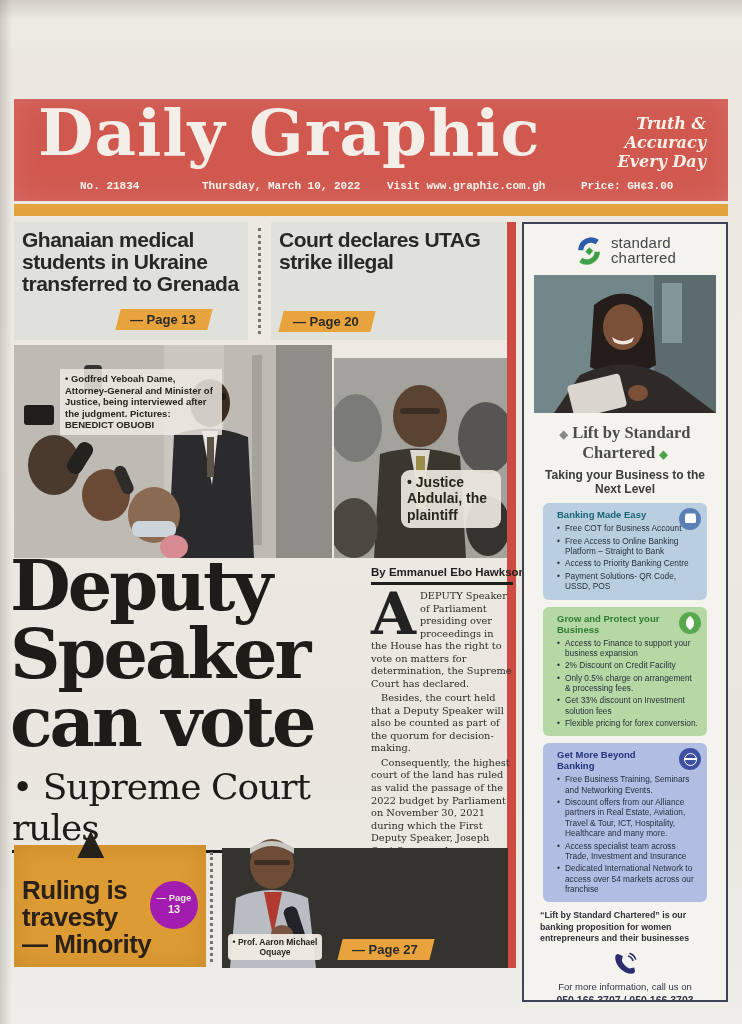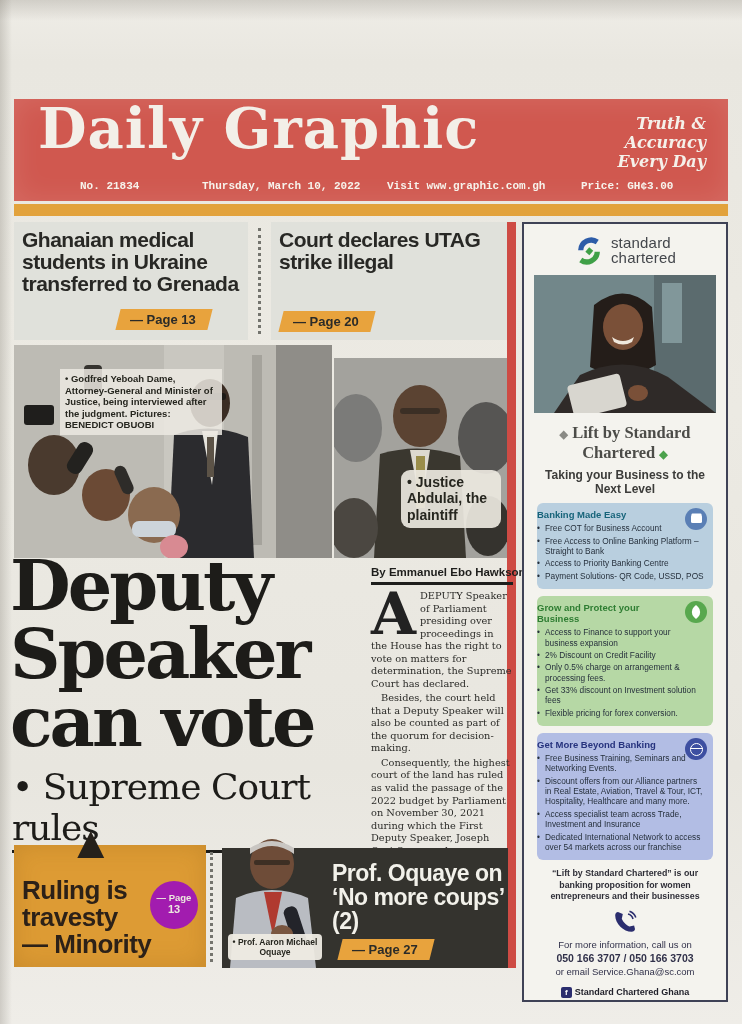--- a/index.html
+++ b/index.html
@@ -8,21 +8,21 @@
     font-family:"Liberation Sans",sans-serif;}
   #page::before{content:"";position:absolute;left:0;top:0;right:0;height:26px;
     background:linear-gradient(180deg,rgba(120,115,105,.25),rgba(0,0,0,0) 80%);pointer-events:none;}
   #page::after{content:"";position:absolute;left:0;top:0;bottom:0;width:12px;
     background:linear-gradient(90deg,rgba(110,105,95,.25),rgba(0,0,0,0));pointer-events:none;}
 
   
   .masthead{position:absolute;left:14px;top:99px;width:714px;height:102px;background:#d0584f;
     box-shadow:inset 0 0 30px rgba(255,255,255,.12);}
   .mast-title{position:absolute;left:24px;top:-4px;color:#f3efe8;
-    font-family:"DejaVu Serif",serif;font-weight:bold;font-size:56px;letter-spacing:1px;}
+    font-family:"DejaVu Serif",serif;font-weight:bold;font-size:64px;letter-spacing:1px;}
   .mast-tagline{position:absolute;right:22px;top:16px;text-align:right;color:#f5f1ea;
     font-family:"DejaVu Serif",serif;font-style:italic;font-weight:bold;font-size:16px;line-height:1.18;}
   .mast-info{position:absolute;left:0;right:0;bottom:3px;height:18px;color:#f7f3ec;
     font-size:11px;font-weight:bold;}
   .mast-info span{position:absolute;white-space:nowrap;font-family:Liberation Mono, monospace;}
   .info-no{left:66px;} .info-date{left:188px;} .info-site{left:373px;} .info-price{left:567px;}
 
   .gold-bar{position:absolute;left:14px;top:204px;width:714px;height:12px;background:#e2a23c;}
 
   
@@ -89,35 +89,35 @@
   
   .ad{position:absolute;left:522px;top:222px;width:206px;height:780px;background:#f4f3ee;
     border:2px solid #3f4256;box-sizing:border-box;overflow:hidden;}
   .logo-row{display:flex;justify-content:center;align-items:center;gap:7px;margin-top:12px;}
   .logo-text{font-size:15px;color:#43464b;line-height:.98;letter-spacing:.2px;}
   .ad-photo{width:182px;height:138px;margin:9px auto 0;background:#6e7f81;overflow:hidden;}
   .ad-heading{margin:10px 12px 0;text-align:center;font-size:16.5px;font-weight:bold;color:#4c4c48;
     line-height:1.2;font-family:Liberation Serif, serif;}
   .dia-gray{color:#8a8a85;font-size:11px;} .dia-green{color:#4ca24c;font-size:11px;}
   .ad-sub{margin:5px 20px 0;text-align:center;font-size:12px;font-weight:bold;color:#3c3c3a;line-height:1.2;}
-  .panel{position:relative;margin:7px 13px 0;border-radius:6px;padding:6px 8px 6px 0;}
+  .panel{position:relative;margin:7px 19px 0;border-radius:6px;padding:6px 8px 6px 14px;}
   .p-blue{background:#b9cfdf;} .p-green{background:#b6d8a5;} .p-peri{background:#b2bde4;}
   .panel-title{font-size:9.5px;font-weight:bold;margin-bottom:3px;padding-right:26px;}
   .p-blue .panel-title{color:#17647a;} .p-green .panel-title{color:#2e7d32;} .p-peri .panel-title{color:#26337e;}
   .panel ul{margin:0;padding:0;list-style:none;}
   .panel li{position:relative;padding-left:8px;margin:2px 0;font-size:8.3px;line-height:1.25;color:#26303c;}
   .panel li::before{content:"•";position:absolute;left:0;top:0;}
   .panel-icon{position:absolute;right:6px;top:5px;width:22px;height:22px;border-radius:50%;
     display:flex;align-items:center;justify-content:center;}
   .pi-blue{background:#5a7fb5;} .pi-green{background:#58a84e;} .pi-peri{background:#3d4fa1;}
   .pi-card{width:11px;height:8px;background:#fff;border-radius:1.5px;box-shadow:0 -2px 0 -0.5px #fff;}
   .pi-leaf{width:10px;height:10px;background:#fff;border-radius:0 70% 0 70%;transform:rotate(45deg);}
   .pi-globe{width:11px;height:11px;border:1.6px solid #fff;border-radius:50%;position:relative;}
   .pi-globe::before{content:"";position:absolute;left:-1px;right:-1px;top:4px;height:1.6px;background:#fff;}
-  .proposition{margin:8px 16px 0;text-align:center;font-size:8.8px;font-weight:bold;color:#2f2f38;line-height:1.3;}
+  .proposition{margin:8px 16px 0;font-size:8.8px;font-weight:bold;color:#2f2f38;line-height:1.3;}
   .phone-wrap{display:flex;justify-content:center;margin-top:7px;}
   .contact{margin-top:5px;text-align:center;color:#31314a;font-size:9.5px;line-height:1.35;}
   .contact .num{font-weight:bold;font-size:10.5px;}
   .social{margin-top:7px;text-align:center;font-size:9px;font-weight:bold;color:#22222c;line-height:1.6;}
   .sicon{display:inline-flex;width:11px;height:11px;background:#2b2d6e;color:#fff;border-radius:2px;
     font-size:8px;align-items:center;justify-content:center;vertical-align:middle;margin-right:3px;font-weight:bold;}
   .sicon.ig{background:#f4f3ee;border:1.4px solid #2b2d6e;box-sizing:border-box;position:relative;}
   .sicon.ig::before{content:"";width:4px;height:4px;border:1.2px solid #2b2d6e;border-radius:50%;}
 </style>
 </head>
@@ -216,21 +216,20 @@
       <div>— Minority</div>
     </div>
     <div class="circle-tag">
       <div class="ct1">— Page</div>
       <div class="ct2">13</div>
     </div>
   </div>
   <div class="vdot d2"></div>
 
   <div class="dark-box">
-    <div class="dark-head">Prof. Oquaye on ‘No more coups’ (2)</div>
     <span class="page-tag tag3"><i>— Page 27</i></span>
   </div>
   <div class="oquaye-photo">
     <svg width="114" height="132" viewBox="0 0 114 132">
       <ellipse cx="56" cy="28" rx="22" ry="25" fill="#6e4c38"></ellipse>
       <path d="M34 18 Q56 2 78 18 L78 12 Q56 -2 34 12 Z" fill="#c9c6c2"></path>
       <rect x="38" y="24" width="36" height="5" rx="2" fill="#2d251e" opacity=".75"></rect>
       <path d="M20 62 Q56 46 92 62 L100 132 L14 132 Z" fill="#b9bcc2"></path>
       <path d="M48 56 L66 56 L57 100 Z" fill="#b03a30"></path>
       <rect x="72" y="70" width="14" height="40" rx="6" transform="rotate(-18 79 90)" fill="#23242a"></rect>

